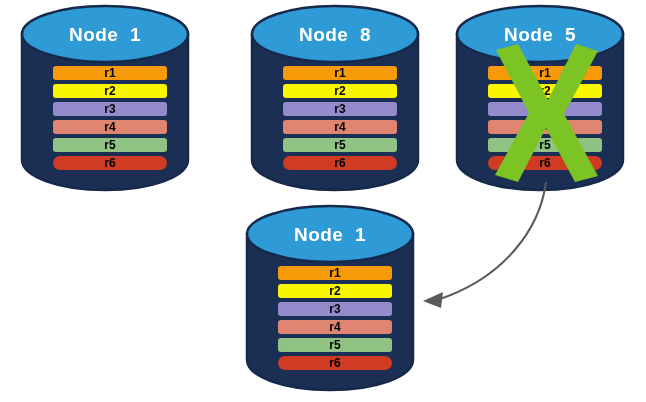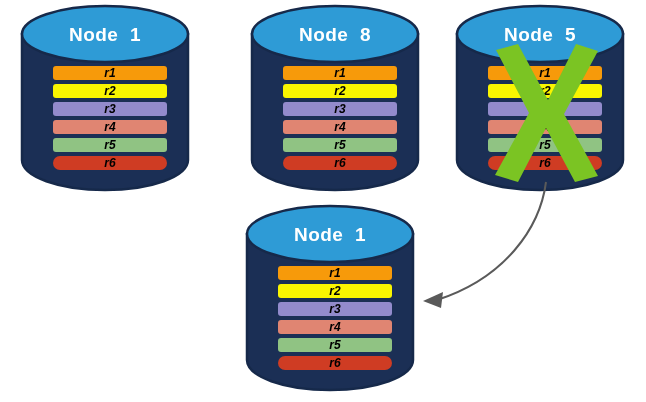--- a/index.html
+++ b/index.html
@@ -45,21 +45,20 @@
     font-weight: bold;
     letter-spacing: 0.5px;
     white-space: pre;
     pointer-events: none;
   }
   .records {
     position: absolute;
     left: 33px;
     top: 62px;
     width: 114px;
-    font-style: italic;
   }
   .record {
     height: 14px;
     margin-bottom: 4px;
     border-radius: 3px;
     text-align: center;
     font-size: 12px;
     font-weight: bold;
     color: #000000;
     line-height: 14px;

